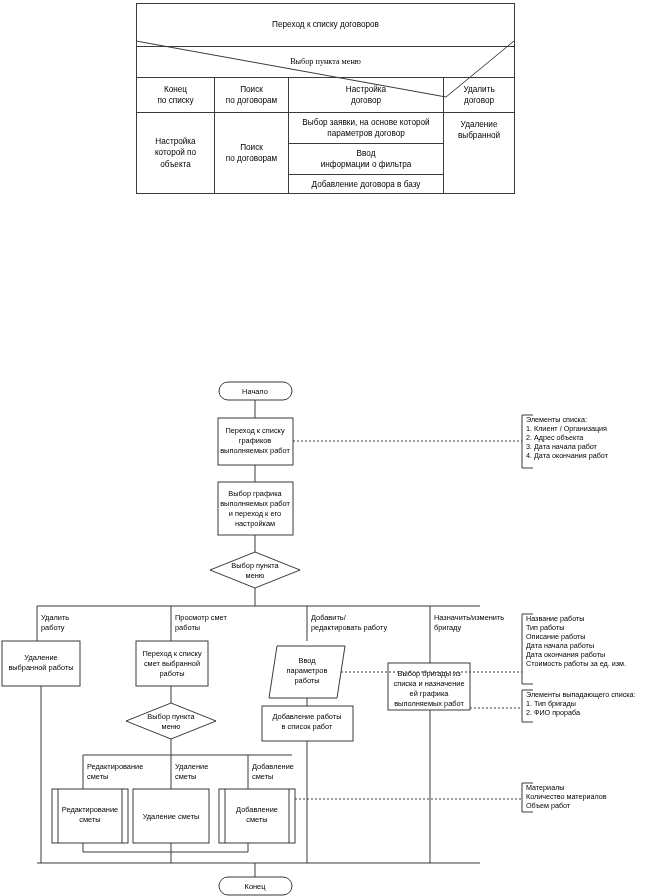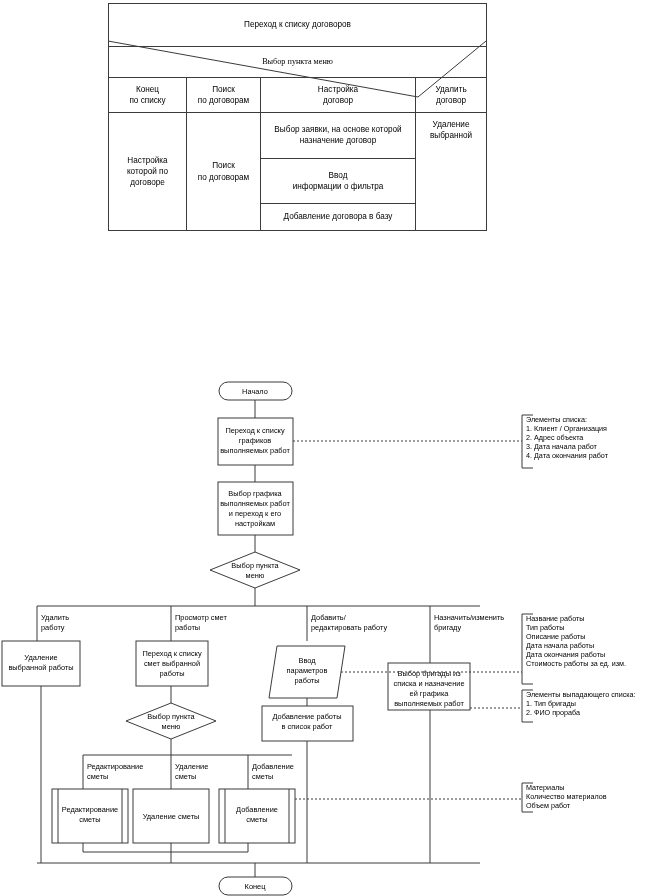--- a/index.html
+++ b/index.html
@@ -12,24 +12,24 @@
     height: 896px;
     position: relative;
     font-family: "Liberation Sans", sans-serif;
     color: #000000;
     overflow: hidden;
   }
 
   
   #top-diagram {
     position: absolute;
-    left: 108px;
+    left: 136px;
     top: 3px;
     width: 378px;
-    height: 228px;
+    height: 191px;
   }
   #top-diagram .tbl {
     width: 100%;
     height: 100%;
     border-collapse: collapse;
     table-layout: fixed;
   }
   #top-diagram .tbl td {
     border: 1px solid #3b3b3b;
     font-size: 8.2px;
@@ -133,29 +133,29 @@
         </td>
         <td class="hdr-left">
           <span>Удалить</span><br>
           <span>договор</span>
         </td>
       </tr>
       <tr>
         <td rowspan="3">
           <span>Настройка</span><br>
           <span>которой по</span><br>
-          <span>договоре</span>
+          <span>объекта</span>
         </td>
         <td rowspan="3">
           <span>Поиск</span><br>
           <span>по договорам</span>
         </td>
         <td>
           <span>Выбор заявки, на основе которой</span><br>
-          <span>назначение договор</span>
+          <span>параметров договор</span>
         </td>
         <td rowspan="3" style="vertical-align:top;padding-top:6px;">
           <span>Удаление</span><br>
           <span>выбранной</span>
         </td>
       </tr>
       <tr>
         <td>
           <span>Ввод</span><br>
           <span>информации о фильтра</span>

